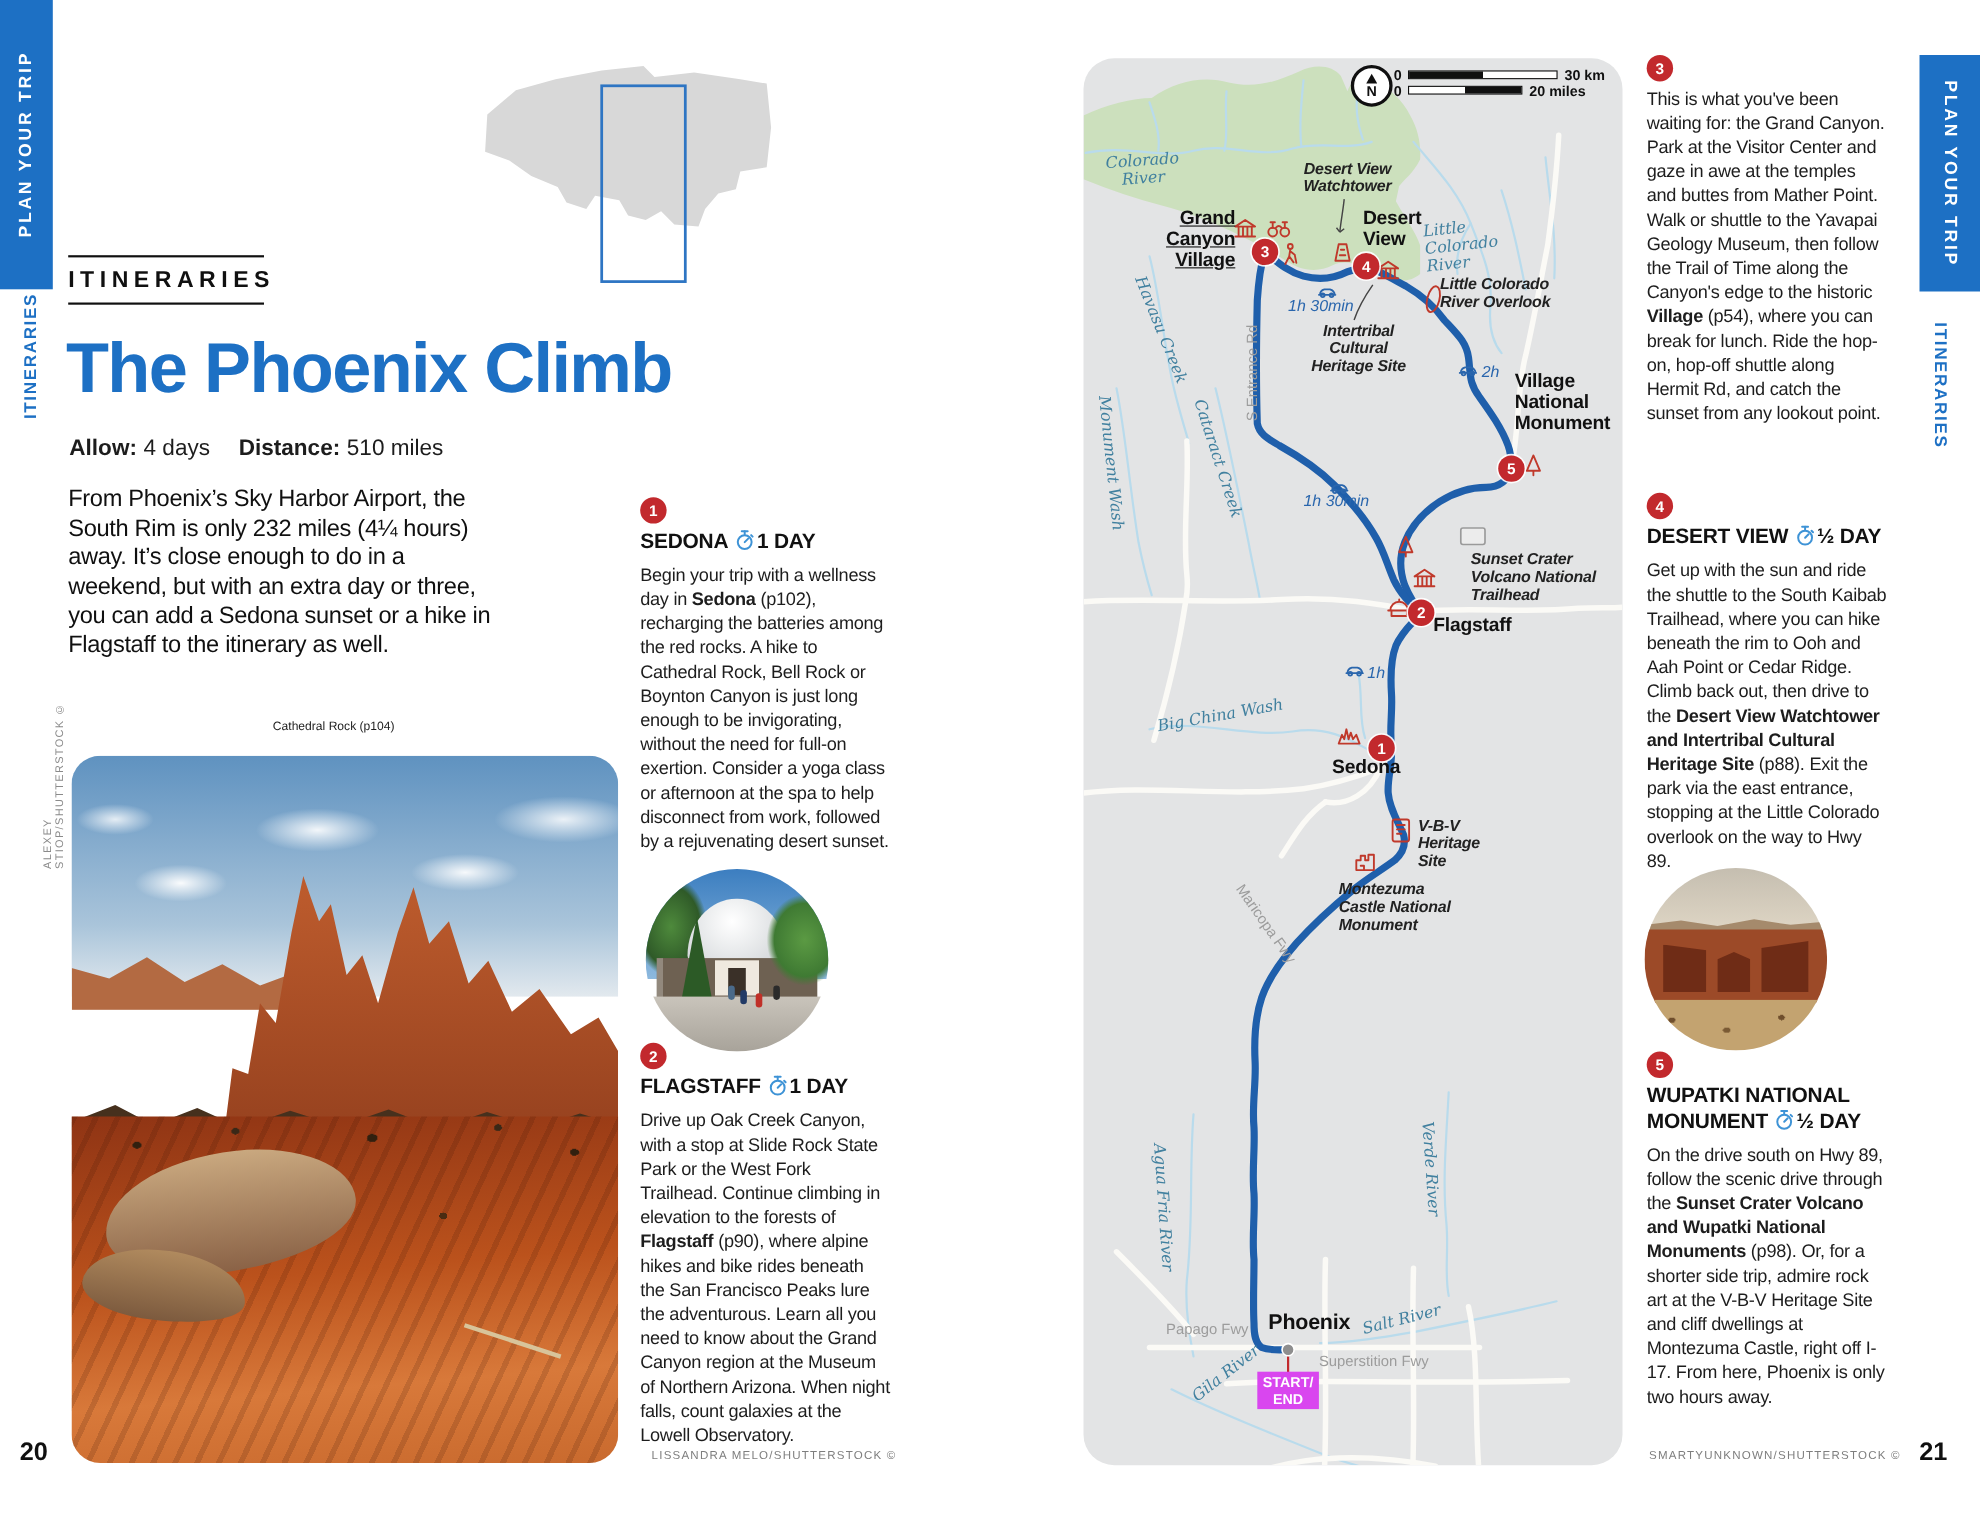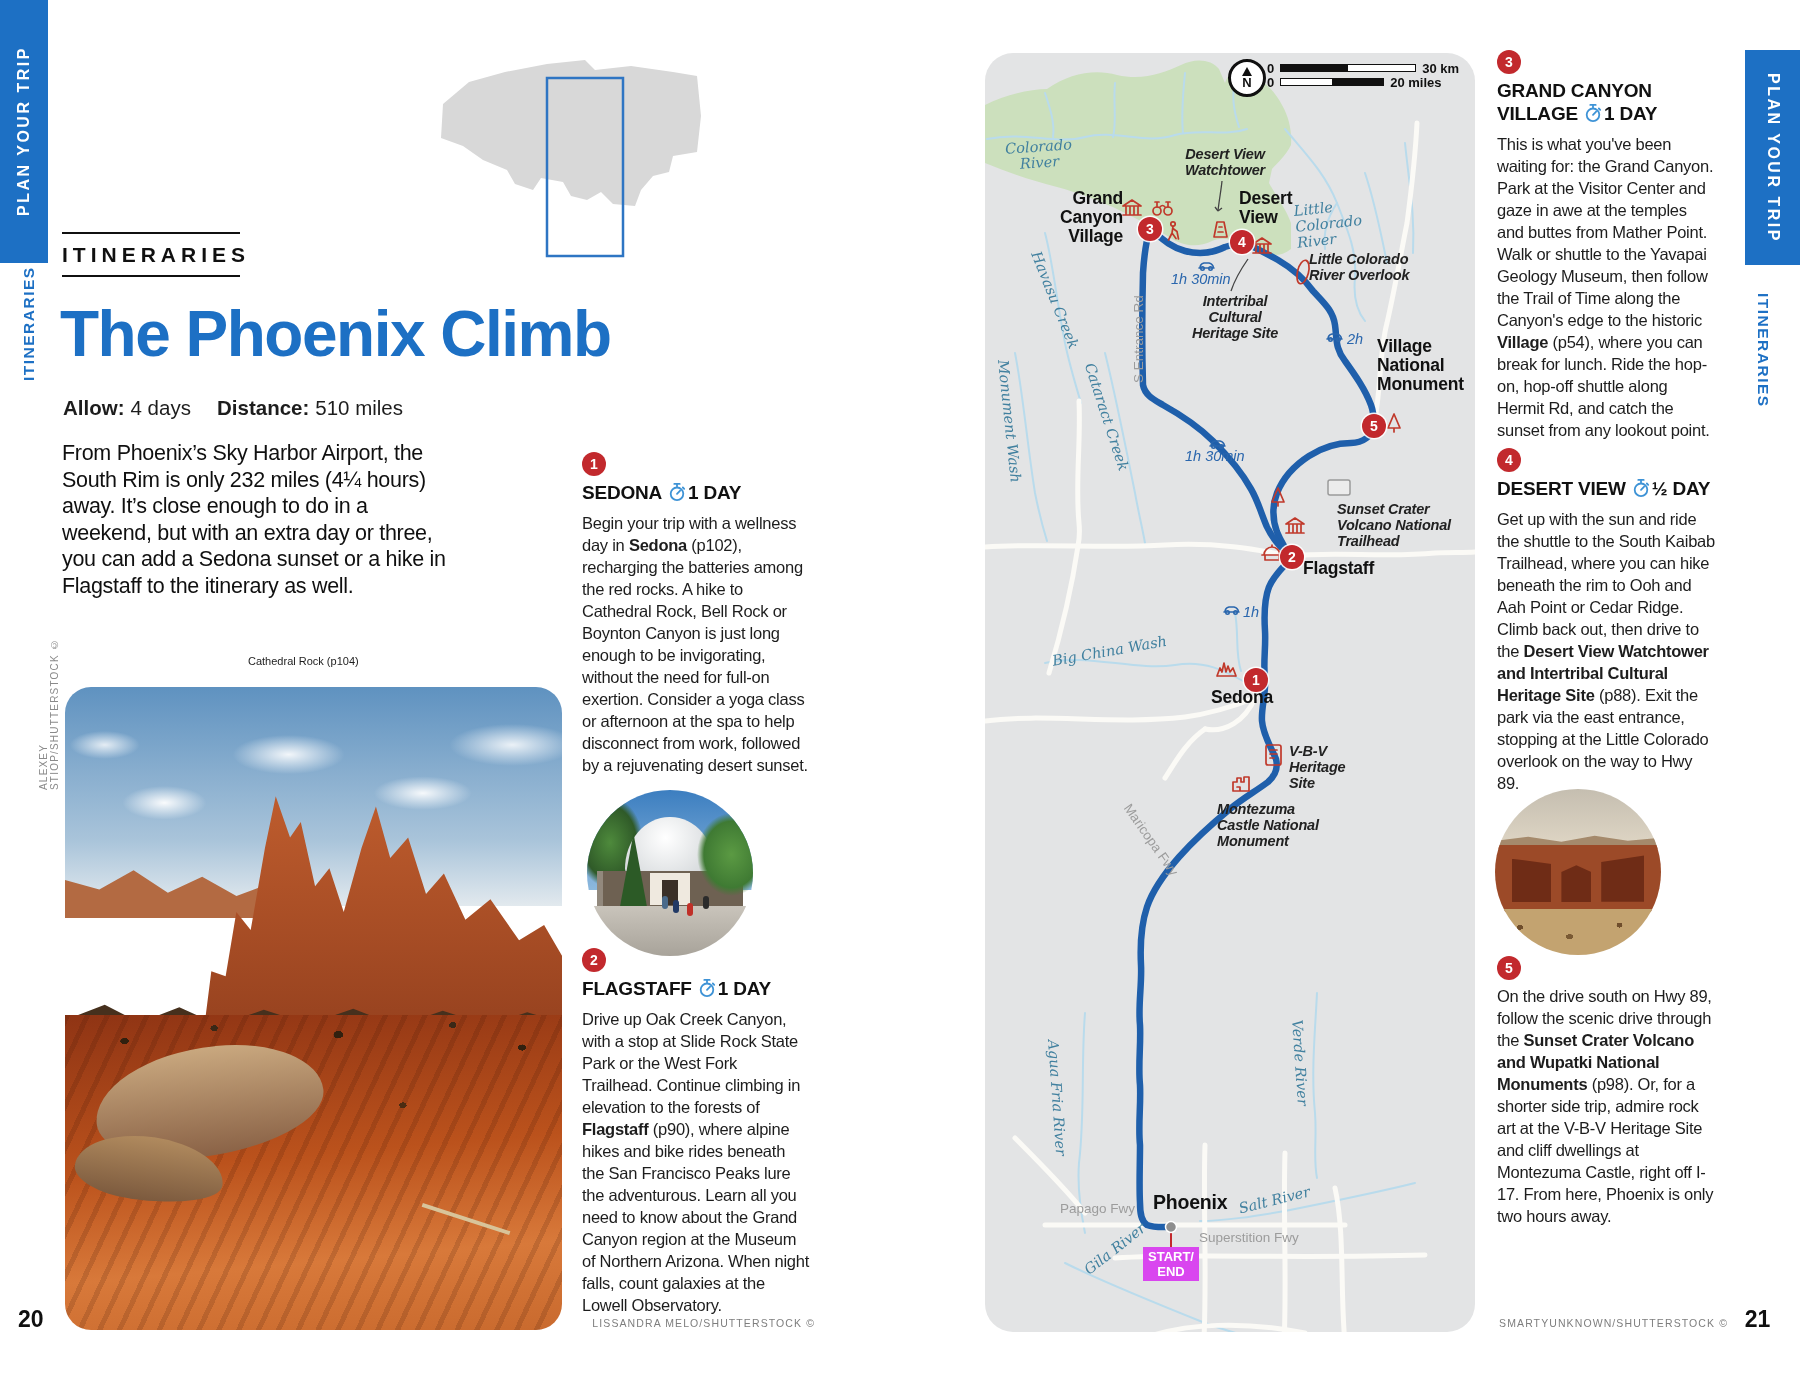--- a/index.html
+++ b/index.html
@@ -385,21 +385,21 @@
       <div class="maplabel water" style="left: 252px; top: 1148px; transform: rotate(-14deg);">Salt River</div>
       <div class="maplabel water" style="left: 96px; top: 1212px; transform: rotate(-38deg);">Gila River</div>
       <div class="maplabel road" style="left: 146px; top: 330px; transform: rotate(-90deg);">S Entrance Rd</div>
       <div class="maplabel road" style="left: 148px; top: 748px; transform: rotate(55deg);">Maricopa Fwy</div>
       <div class="maplabel road" style="left: 75px; top: 1148px;">Papago Fwy</div>
       <div class="maplabel road" style="left: 214px; top: 1177px;">Superstition Fwy</div>
       <div class="maplabel time" style="left: 186px; top: 218px;">1h 30min</div>
       <div class="maplabel time" style="left: 362px; top: 278px;">2h</div>
       <div class="maplabel time" style="left: 200px; top: 395px;">1h 30min</div>
       <div class="maplabel time" style="left: 258px; top: 551px;">1h</div>
-      <div class="maplabel place" style="left: 30px; top: 136px; width: 108px; text-align: right;">Grand
+      <div class="maplabel place" style="left: 30px; top: 136px; width: 108px; text-align: right; text-decoration: underline;">Grand
 Canyon
 Village</div>
       <div class="maplabel place" style="left: 254px; top: 136px;">Desert
 View</div>
       <div class="maplabel place" style="left: 392px; top: 284px;">Village
 National
 Monument</div>
       <div class="maplabel place" style="left: 318px; top: 506px;">Flagstaff</div>
       <div class="maplabel place" style="left: 226px; top: 635px;">Sedona</div>
       <div class="maplabel place place-lg" style="left: 168px; top: 1140px;">Phoenix</div>
@@ -427,27 +427,20 @@
       <div class="marker" style="left: 295px; top: 492px;">2</div>
       <div class="marker" style="left: 259px; top: 615px;">1</div>
     </div>
 
   <div class="startend" style="left:158px;top:1194px;">START/
 END</div>
 </div>
 
 <div class="section" style="left:1497px;top:50px;width:220px;">
   <div class="badge">3</div>
-  <h3 class="sec-h"><span>GRAND CANYON VILLAGE</span><svg class="timer" width="18" height="20" viewBox="0 0 20 22">
-        <line x1="7" y1="2" x2="13" y2="2"></line>
-        <line x1="10" y1="2" x2="10" y2="5"></line>
-        <line x1="16.5" y1="6" x2="18" y2="7.5"></line>
-        <circle cx="10" cy="13" r="7"></circle>
-        <line x1="10" y1="13" x2="13.5" y2="9.5"></line>
-      </svg><span>1 DAY</span></h3>
   <p class="sec-body"><span>This is what you've been waiting for: the Grand Canyon. Park at the Visitor Center and gaze in awe at the temples and buttes from Mather Point. Walk or shuttle to the Yavapai Geology Museum, then follow the Trail of Time along the Canyon's edge to the historic </span><b>Village</b><span> (p54), where you can break for lunch. Ride the hop-on, hop-off shuttle along Hermit Rd, and catch the sunset from any lookout point.</span></p>
 </div>
 
 <div class="section" style="left:1497px;top:448px;width:220px;">
   <div class="badge">4</div>
   <h3 class="sec-h"><span>DESERT VIEW</span><svg class="timer" width="18" height="20" viewBox="0 0 20 22">
         <line x1="7" y1="2" x2="13" y2="2"></line>
         <line x1="10" y1="2" x2="10" y2="5"></line>
         <line x1="16.5" y1="6" x2="18" y2="7.5"></line>
         <circle cx="10" cy="13" r="7"></circle>
@@ -461,17 +454,24 @@
   <div class="wp-mesa"></div>
   <div class="wp-ruin"></div>
   <div class="wp-block" style="left:10%;top:42%;width:24%;height:26%;clip-path:polygon(0 0,100% 12%,100% 100%,0 100%);"></div>
   <div class="wp-block" style="left:40%;top:46%;width:18%;height:22%;clip-path:polygon(0 18%,50% 0,100% 18%,100% 100%,0 100%);"></div>
   <div class="wp-block" style="left:64%;top:40%;width:26%;height:28%;clip-path:polygon(0 14%,100% 0,100% 100%,0 100%);"></div>
   <div class="wp-fg"></div>
 </div>
 
 <div class="section" style="left:1497px;top:956px;width:220px;">
   <div class="badge">5</div>
+  <h3 class="sec-h"><span>WUPATKI NATIONAL MONUMENT</span><svg class="timer" width="18" height="20" viewBox="0 0 20 22">
+        <line x1="7" y1="2" x2="13" y2="2"></line>
+        <line x1="10" y1="2" x2="10" y2="5"></line>
+        <line x1="16.5" y1="6" x2="18" y2="7.5"></line>
+        <circle cx="10" cy="13" r="7"></circle>
+        <line x1="10" y1="13" x2="13.5" y2="9.5"></line>
+      </svg><span>½ DAY</span></h3>
   <p class="sec-body"><span>On the drive south on Hwy 89, follow the scenic drive through the </span><b>Sunset Crater Volcano and Wupatki National Monuments</b><span> (p98). Or, for a shorter side trip, admire rock art at the V-B-V Heritage Site and cliff dwellings at Montezuma Castle, right off I-17. From here, Phoenix is only two hours away.</span></p>
 </div>
 
 <div class="abs credit" style="left:1490px;top:1317px;width:238px;text-align:right;">SMARTYUNKNOWN/SHUTTERSTOCK ©</div>
 <div class="abs pagenum" style="left:1740px;top:1306px;width:35px;text-align:center;">21</div>
 
 </body></html>

